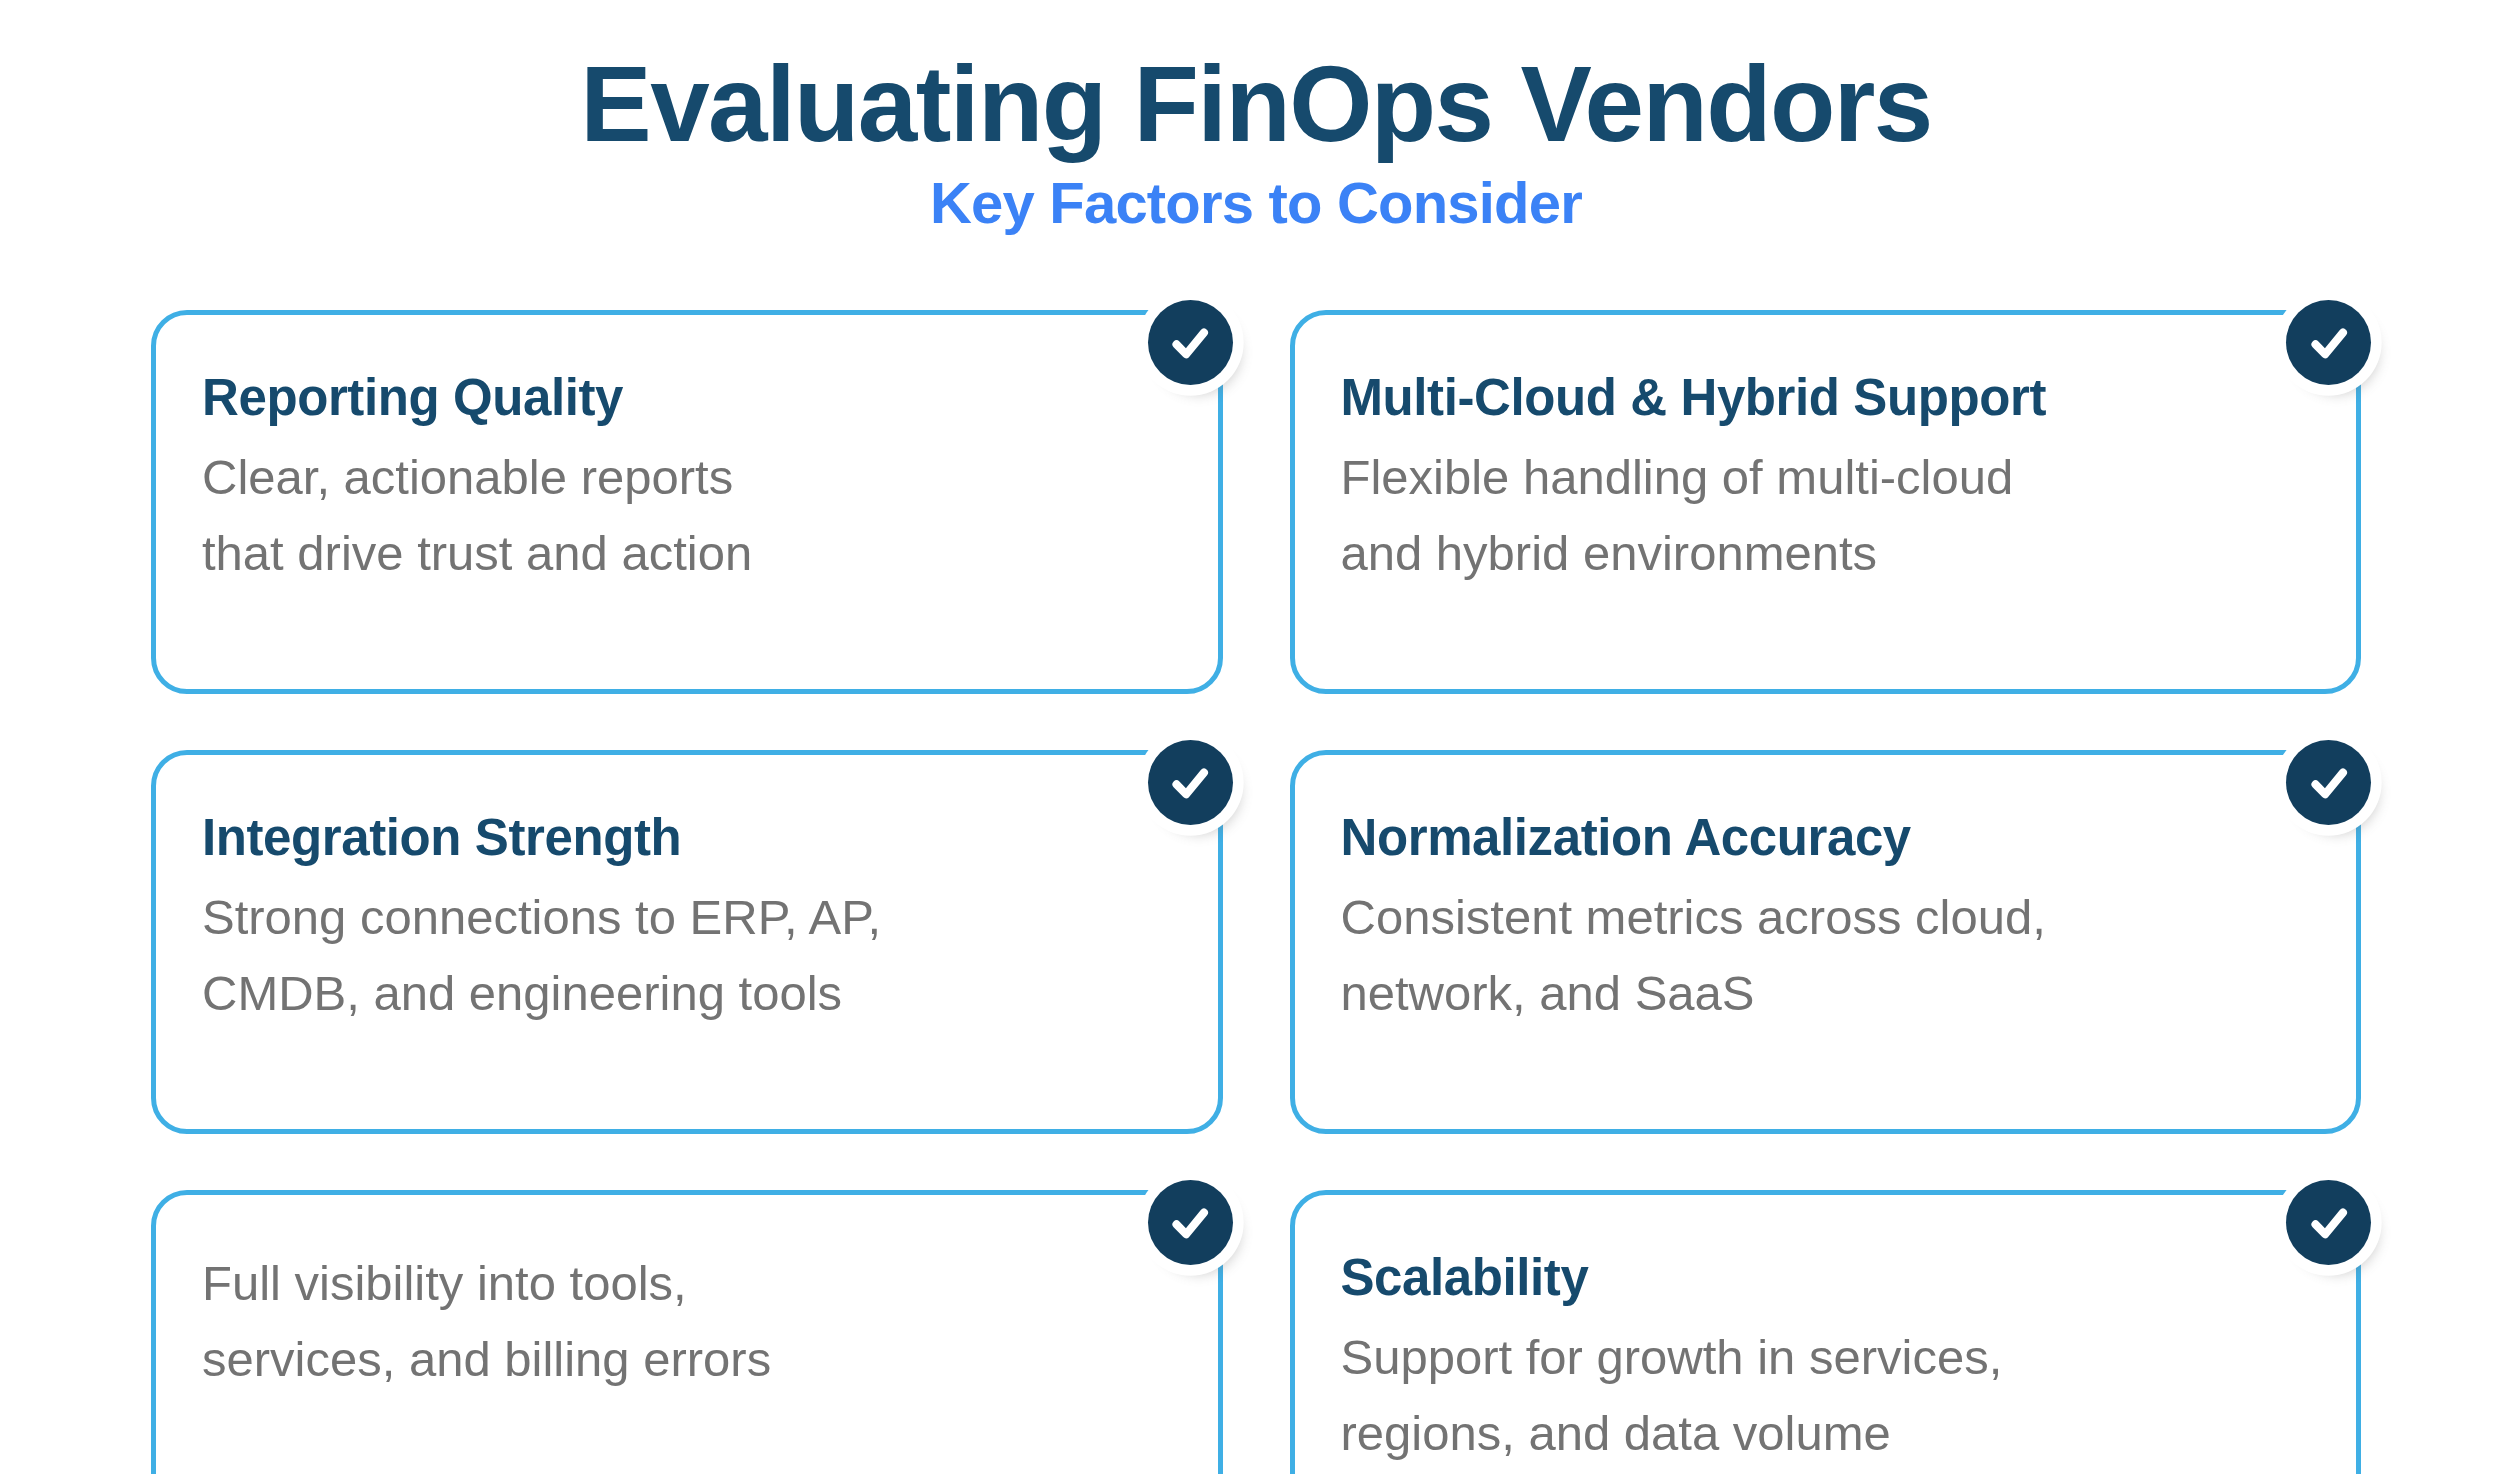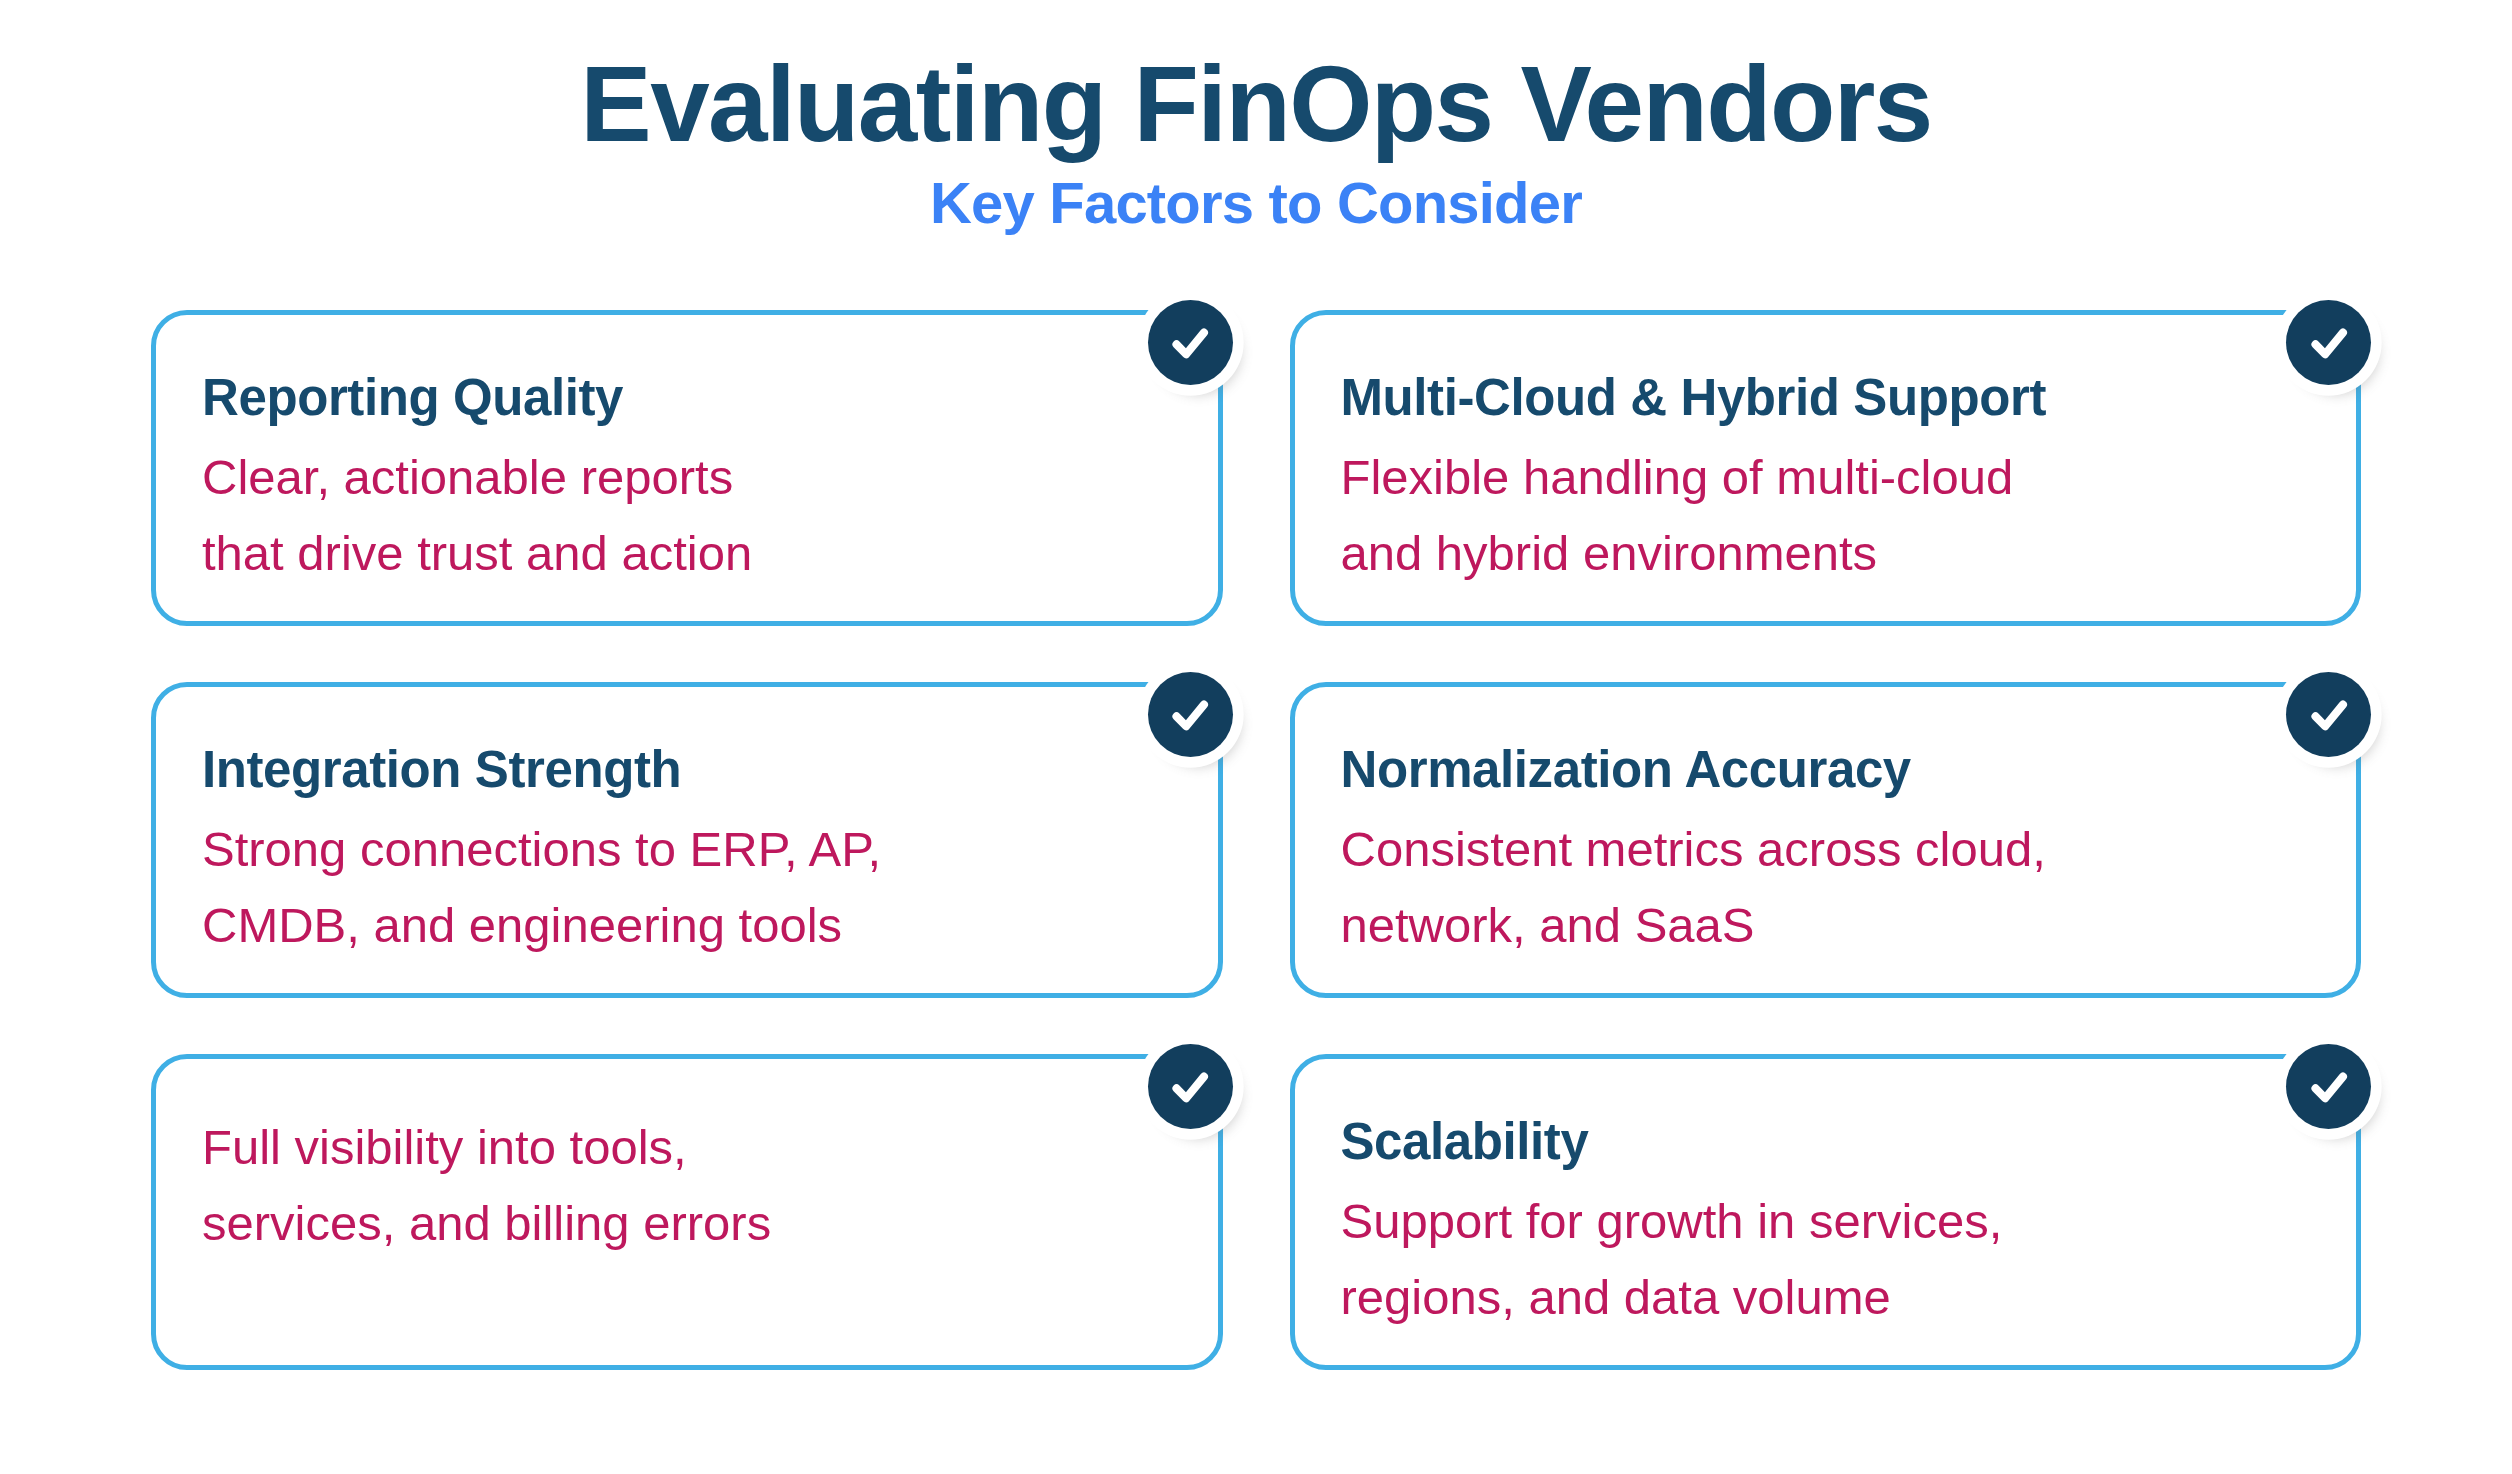--- a/index.html
+++ b/index.html
@@ -39,40 +39,40 @@
     width: 2210px;
     margin: 76px auto 0 auto;
     display: grid;
     grid-template-columns: 1fr 1fr;
     column-gap: 67px;
     row-gap: 56px;
   }
   .card {
     position: relative;
     box-sizing: border-box;
-    height: 316px;
+    height: 384px;
     border: 5px solid #3fafe5;
     border-radius: 36px;
     background: #ffffff;
     padding: 51px 123px 0 46px;
   }
   .card-title {
     font-size: 51px;
     line-height: 1.25;
     font-weight: 800;
     letter-spacing: -0.4px;
     color: #164a6d;
     margin: 0 0 10px 0;
     white-space: nowrap;
   }
   .card-body {
     font-size: 49px;
     line-height: 1.55;
     font-weight: 400;
-    color: #be185d;
+    color: #737373;
   }
   .card-body .line {
     white-space: nowrap;
   }
   .badge {
     position: absolute;
     top: -15px;
     right: -15px;
     width: 85px;
     height: 85px;

